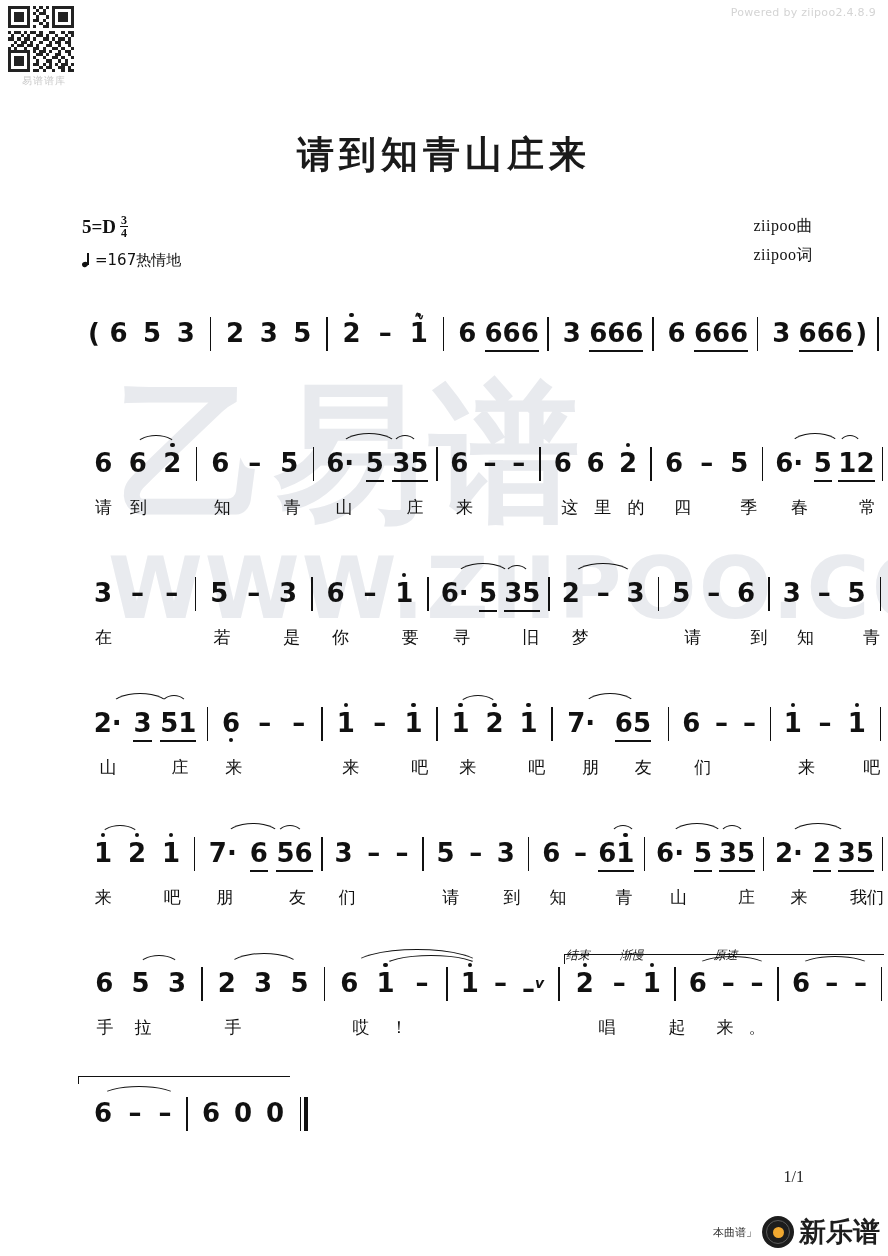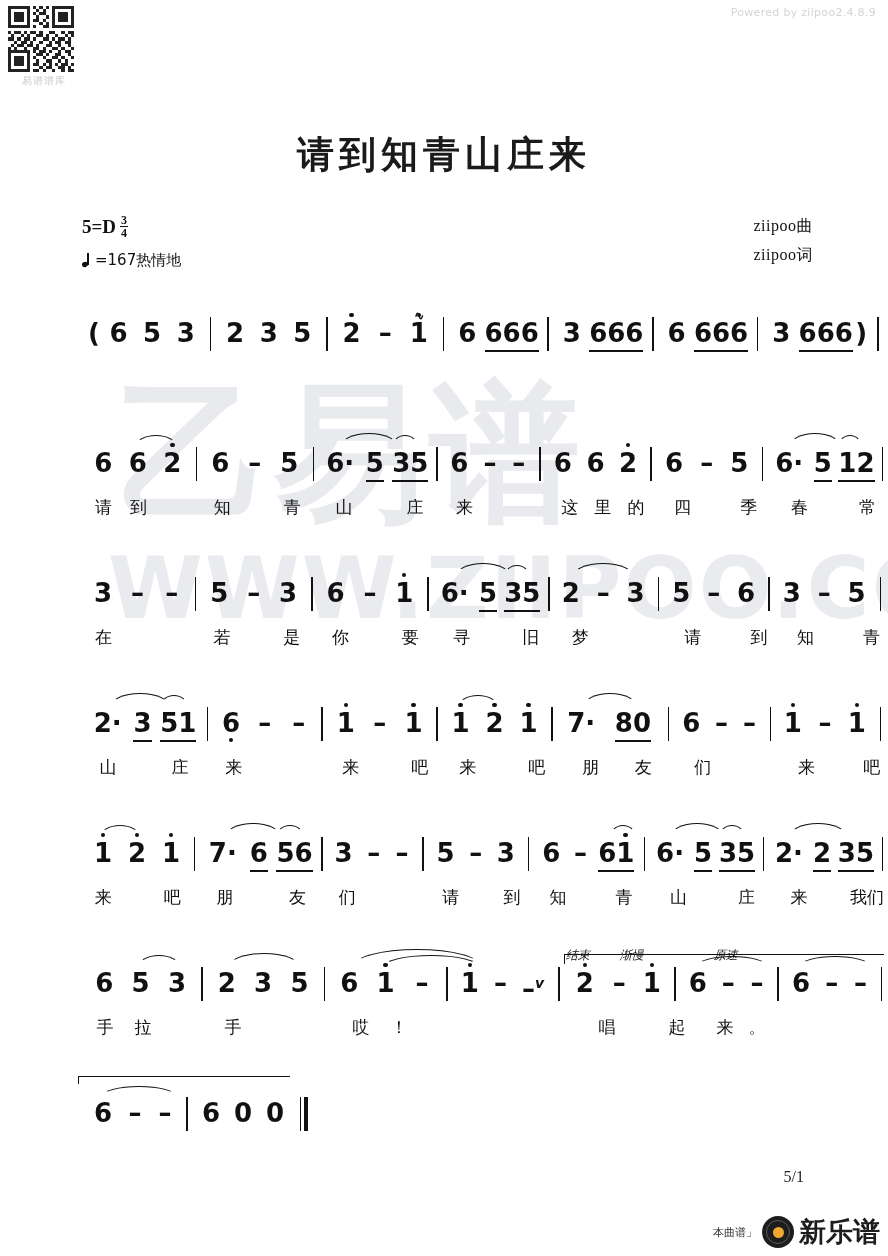--- a/index.html
+++ b/index.html
@@ -689,21 +689,21 @@
       <div class="cell" style="width:36px">
           <span class="note up">1</span>
         </div>
       <div class="cell" style="width:14px">
           <span class="bar"></span>
         </div>
       <div class="cell" style="width:48px">
           <span class="note">7·<i class="slur wide" style="left:16px;width:54px"></i></span>
         </div>
       <div class="cell" style="width:62px">
-          <span class="note beam">80</span>
+          <span class="note beam">65</span>
         </div>
       <div class="cell" style="width:14px">
           <span class="bar"></span>
         </div>
       <div class="cell" style="width:34px">
           <span class="note">6</span>
         </div>
       <div class="cell" style="width:30px">
           <span class="dash">–</span>
         </div>
@@ -1024,19 +1024,19 @@
         <span class="dblbar">
           <span class="bar"></span>
           <span class="bar thick"></span>
         </span>
       </div>
     </div>
   </div>
 
 </div>
 
-<div id="page-number">5/1</div>
+<div id="page-number">1/1</div>
 
 <div id="footer-brand">
   <span id="footer-note">本曲谱」</span>
   <span id="vinyl-icon"></span>
   <span id="brand-name">新乐谱</span>
 </div>
 
 </body></html>

